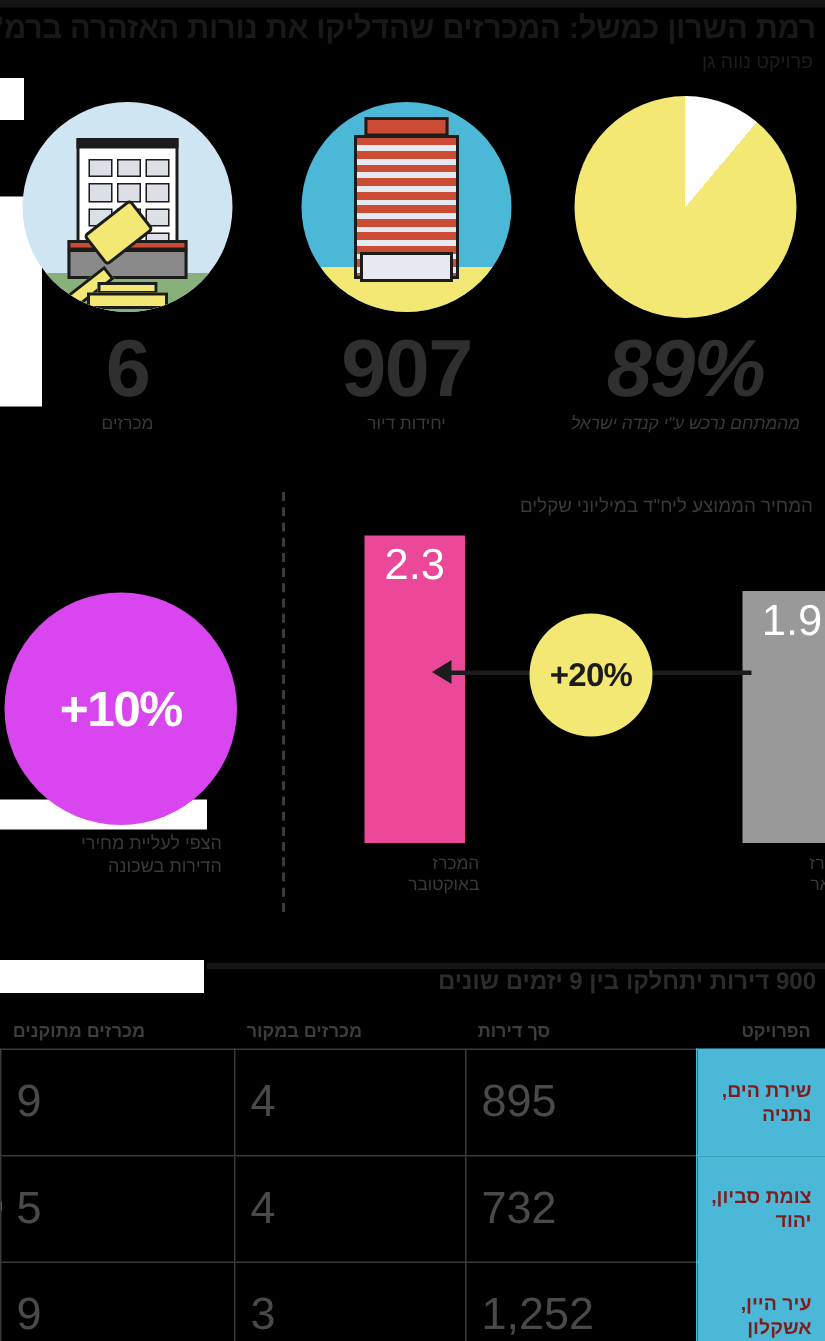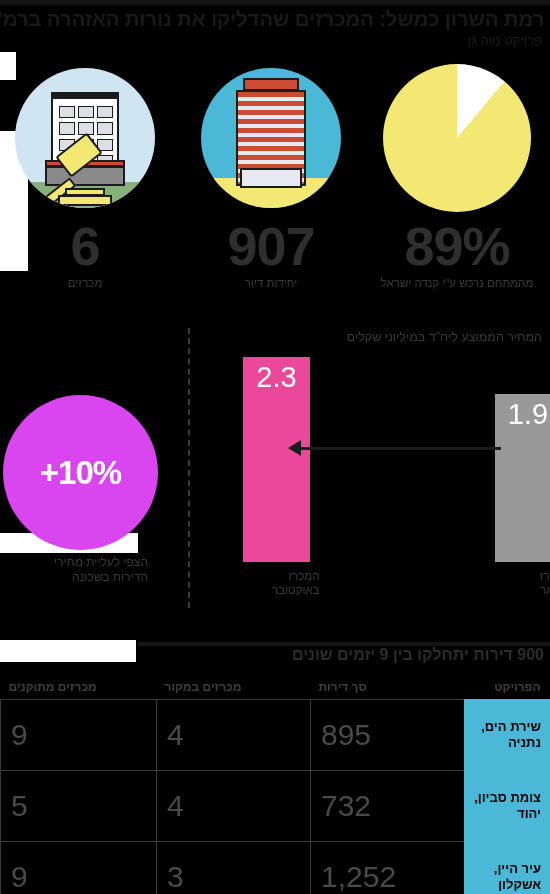--- a/index.html
+++ b/index.html
@@ -70,21 +70,21 @@
     position: absolute;
     left: 0; top: 55px;
     width: 550px; height: 250px;
   }
   .stat {
     position: absolute;
     top: 0;
     width: 186px;
     text-align: center;
   }
-  #stat-pie       { right: 0px; }
+  #stat-pie       { right: 0px; font-style: italic; }
   #stat-units     { right: 186px; }
   #stat-tenders   { right: 372px; }
 
   .stat-figure {
     height: 165px;
     display: flex;
     align-items: center;
     justify-content: center;
   }
   .stat-number {
@@ -375,21 +375,21 @@
     background: #000000;
     height: 70px;
     padding: 0 10px;
     font-size: 30px;
     color: #4a4a4a;
     text-align: left;
     direction: ltr;
   }
   table.tbl td.cell-project {
     background: #4BB8D8;
-    color: #000000;
+    color: #7f1d1d;
     font-size: 13px;
     font-weight: bold;
     line-height: 16px;
     text-align: right;
     direction: rtl;
     border-color: #4BB8D8;
     white-space: pre-line;
     padding: 0 9px;
   }
   col.c-project  { width: 86px; }
@@ -491,20 +491,23 @@
     </div>
 
     <div class="bar" id="bar-january">
       <div class="bar-value">1.9</div>
       <div class="bar-label">המכרז
 בינואר</div>
     </div>
 
     <div class="arrow-line"></div>
     <div class="arrow-head"></div>
+    <div class="yellow-badge">
+      <span>+20%</span>
+    </div>
   </div>
 
   <div class="section-head">
     <div class="section-head-line"></div>
     <div class="section-title">900 דירות יתחלקו בין 9 יזמים שונים</div>
   </div>
 
   <table class="tbl">
     <colgroup>
       <col class="c-project">

